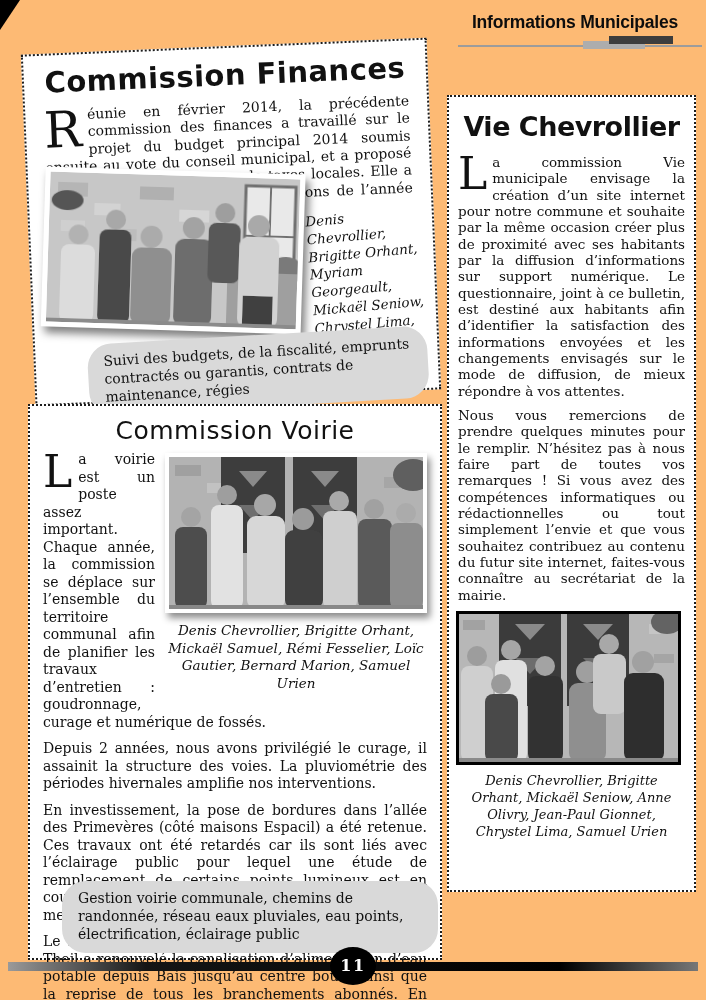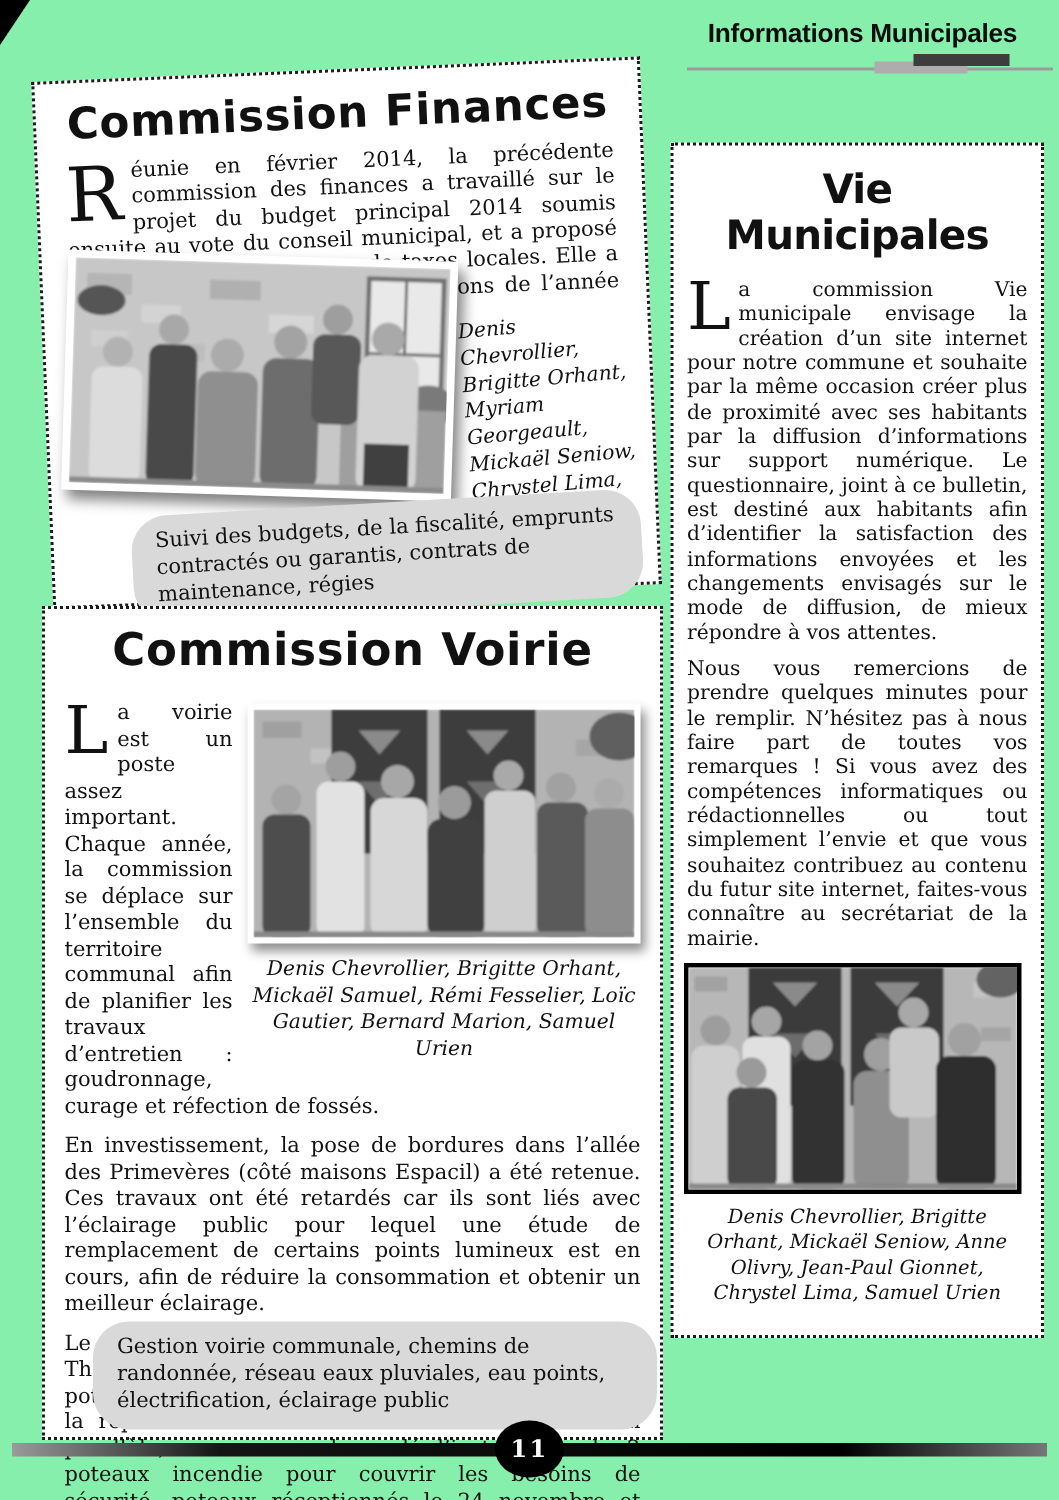--- a/index.html
+++ b/index.html
@@ -1,16 +1,16 @@
 <!DOCTYPE html>
 <html><head>
 <meta charset="utf-8">
 <style>
   html,body{margin:0;padding:0;background:#fff;}
-  .page{position:relative;width:706px;height:1000px;background:#86efac;overflow:hidden;
+  .page{position:relative;width:706px;height:1000px;background:#fdba74;overflow:hidden;
         font-family:"DejaVu Serif",serif;color:#111;}
 
   
   .corner-tri{position:absolute;left:0;top:0;width:0;height:0;
     border-left:20px solid #000;border-bottom:30px solid transparent;}
 
   
   .hdr-title{position:absolute;top:12px;left:455px;width:240px;text-align:center;
     font-family:"Liberation Sans",sans-serif;font-weight:bold;font-size:17.5px;letter-spacing:-0.2px;color:#0d0d0d;}
   .hdr-line{position:absolute;left:458px;top:45px;width:244px;height:2px;background:#9c9c9c;}
@@ -31,22 +31,22 @@
   .fin-photo svg{display:block;}
   .fin-caption{position:absolute;left:278px;top:166px;width:118px;font-style:italic;
     font-size:13.5px;line-height:1.32;transform:rotate(-2.6deg);}
   .pill{background:#d9d9d9;border-radius:24px;font-size:14px;line-height:1.28;
     padding:9px 16px;text-align:left;}
   .fin-pill{position:absolute;left:52px;top:288px;width:308px;transform:rotate(-0.9deg);}
 
   
   .voi-box{left:28px;top:404px;width:410px;height:552px;}
   .voi-inner{position:relative;padding:6px 13px 0;height:100%;box-sizing:border-box;}
-  .voi-title{text-align:center;font-family:"DejaVu Sans",sans-serif;font-weight:bold;
-    font-size:30px;letter-spacing:0.5px;margin:4px 0 16px;}
+  .voi-title{text-align:center;font-family:"DejaVu Sans",sans-serif;font-weight:normal;
+    font-size:25px;letter-spacing:0.5px;margin:4px 0 6px;}
   .voi-photo-block{float:right;width:262px;margin:2px 0 4px 10px;}
   .voi-photo{background:#fff;padding:4px;box-shadow:3px 5px 7px rgba(0,0,0,.45);}
   .voi-photo svg{display:block;}
   .voi-caption{text-align:center;font-style:italic;font-size:13.5px;line-height:1.3;margin-top:9px;}
   .voi-body p{font-size:14px;line-height:1.25;text-align:justify;margin:0 0 9px;}
   .voi-pill{position:absolute;left:32px;bottom:5px;width:344px;}
 
   
   .vie-box{left:447px;top:95px;width:245px;height:793px;}
   .vie-inner{padding:6px 9px;box-sizing:border-box;}
@@ -167,32 +167,33 @@
               <circle cx="237" cy="56" r="10" fill="#ababab"></circle>
                 <rect x="221" y="66" width="33" height="86" rx="8" fill="#8d8d8d"></rect>
               <rect x="0" y="148" width="254" height="4" fill="#888"></rect>
             </g>
           </svg>
         </div>
         <div class="voi-caption">Denis Chevrollier, Brigitte Orhant, Mickaël Samuel, Rémi Fesselier, Loïc Gautier, Bernard Marion, Samuel Urien</div>
       </div>
 
       <div class="voi-body">
-        <p><span class="dropcap" style="font-size:44px">L</span><span>a voirie est un poste assez important. Chaque année, la commission se déplace sur l’ensemble du territoire communal afin de planifier les travaux d’entretien : goudronnage, curage et réfection de fossés.</span></p>
+        <p><span class="dropcap" style="font-size:44px">L</span><span>a voirie est un poste assez important. Chaque année, la commission se déplace sur l’ensemble du territoire communal afin de planifier les travaux d’entretien : goudronnage, curage et numérique de fossés.</span></p>
+        <p>Depuis 2 années, nous avons privilégié le curage, il assainit la structure des voies. La pluviométrie des périodes hivernales amplifie nos interventions.</p>
         <p>En investissement, la pose de bordures dans l’allée des Primevères (côté maisons Espacil) a été retenue. Ces travaux ont été retardés car ils sont liés avec l’éclairage public pour lequel une étude de remplacement de certains points lumineux est en cours, afin de réduire la consommation et obtenir un meilleur éclairage.</p>
         <p>Le syndicat intercommunal des eaux de la Forêt du Theil a renouvelé la canalisation d’alimentation d’eau potable depuis Bais jusqu’au centre bourg ainsi que la reprise de tous les branchements abonnés. En parallèle, nous avons demandé l’installation de 2 poteaux incendie pour couvrir les besoins de sécurité, poteaux réceptionnés le 24 novembre et déclarés conformes.</p>
       </div>
 
       <div class="pill voi-pill">Gestion voirie communale, chemins de randonnée, réseau eaux pluviales, eau points, électrification, éclairage public</div>
     </div>
   </div>
 
   <div class="dbox vie-box">
     <div class="vie-inner">
-      <div class="vie-title">Vie Municipales</div>
+      <div class="vie-title">Vie Chevrollier</div>
       <div class="vie-body">
         <p><span class="dropcap-s">L</span><span>a commission Vie municipale envisage la création d’un site internet pour notre commune et souhaite par la même occasion créer plus de proximité avec ses habitants par la diffusion d’informations sur support numérique. Le questionnaire, joint à ce bulletin, est destiné aux habitants afin d’identifier la satisfaction des informations envoyées et les changements envisagés sur le mode de diffusion, de mieux répondre à vos attentes.</span></p>
         <p>Nous vous remercions de prendre quelques minutes pour le remplir. N’hésitez pas à nous faire part de toutes vos remarques ! Si vous avez des compétences informatiques ou rédactionnelles ou tout simplement l’envie et que vous souhaitez contribuez au contenu du futur site internet, faites-vous connaître au secrétariat de la mairie.</p>
       </div>
 
       <div class="vie-photo">
         <svg width="219" height="148" viewBox="0 0 219 148">
           <defs>
               <filter id="bl3">
                 <feGaussianBlur stdDeviation="0.7"></feGaussianBlur>

